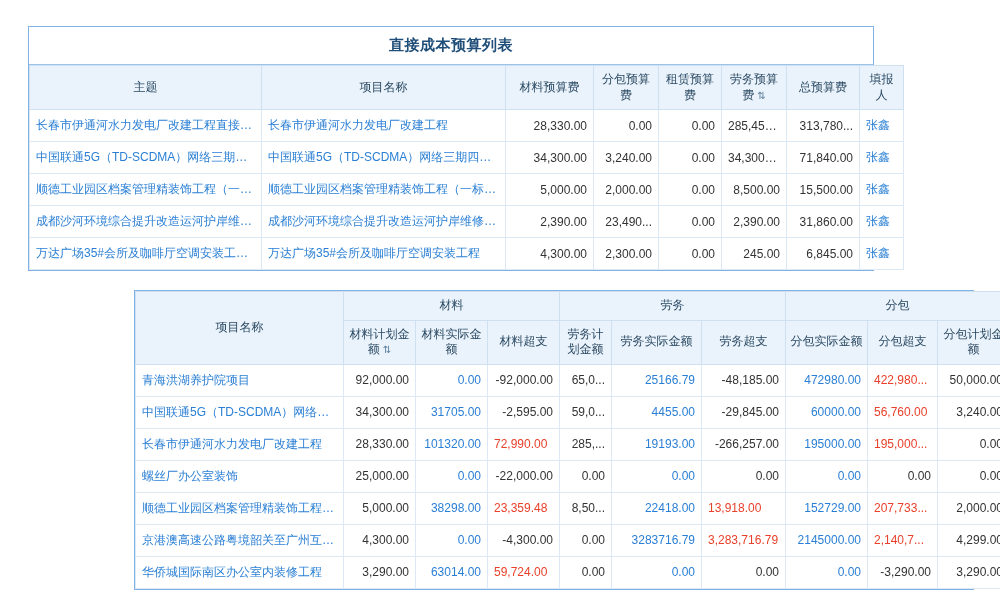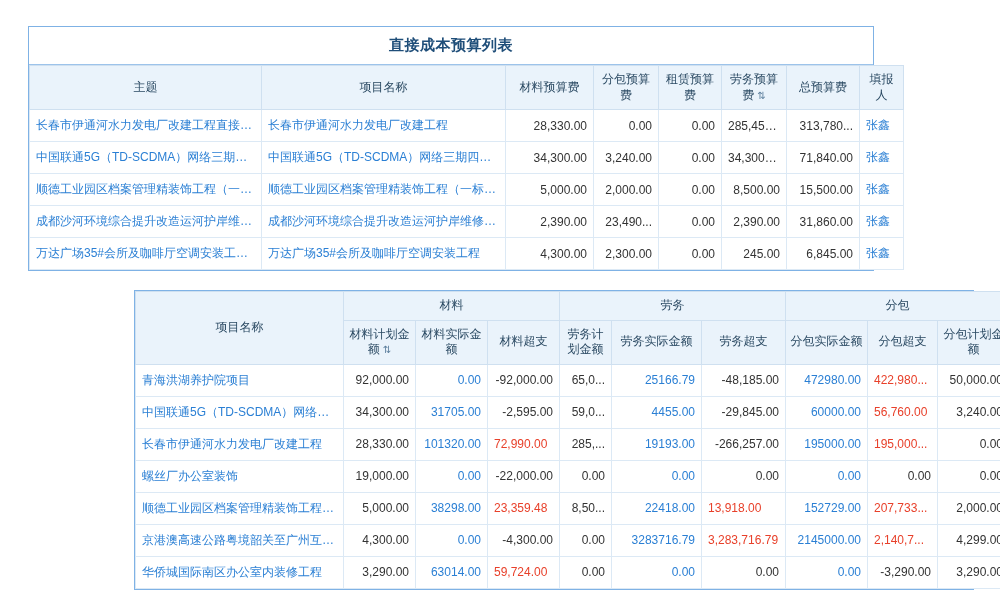--- a/index.html
+++ b/index.html
@@ -248,21 +248,21 @@
           <td class="num-red">72,990.00</td>
           <td class="num">285,...</td>
           <td class="num-blue">19193.00</td>
           <td class="num">-266,257.00</td>
           <td class="num-blue">195000.00</td>
           <td class="num-red">195,000...</td>
           <td class="num">0.00</td>
         </tr>
         <tr>
           <td class="lnk">螺丝厂办公室装饰</td>
-          <td class="num">19,000.00</td>
+          <td class="num">25,000.00</td>
           <td class="num-blue">0.00</td>
           <td class="num">-22,000.00</td>
           <td class="num">0.00</td>
           <td class="num-blue">0.00</td>
           <td class="num">0.00</td>
           <td class="num-blue">0.00</td>
           <td class="num">0.00</td>
           <td class="num">0.00</td>
         </tr>
         <tr>

